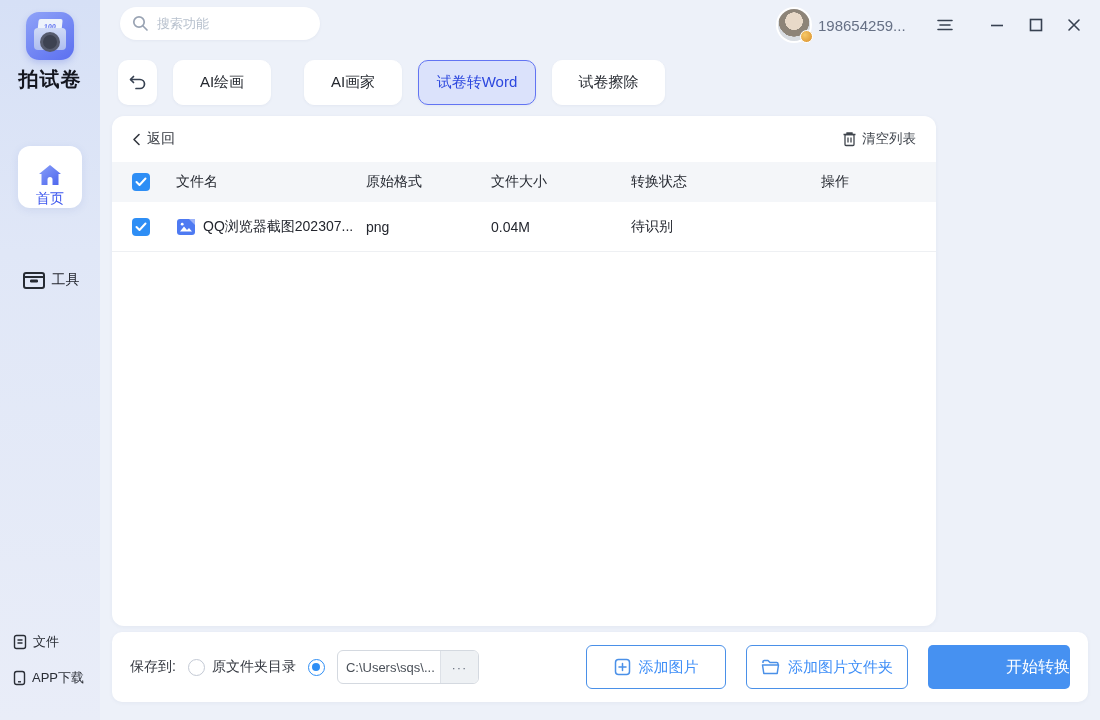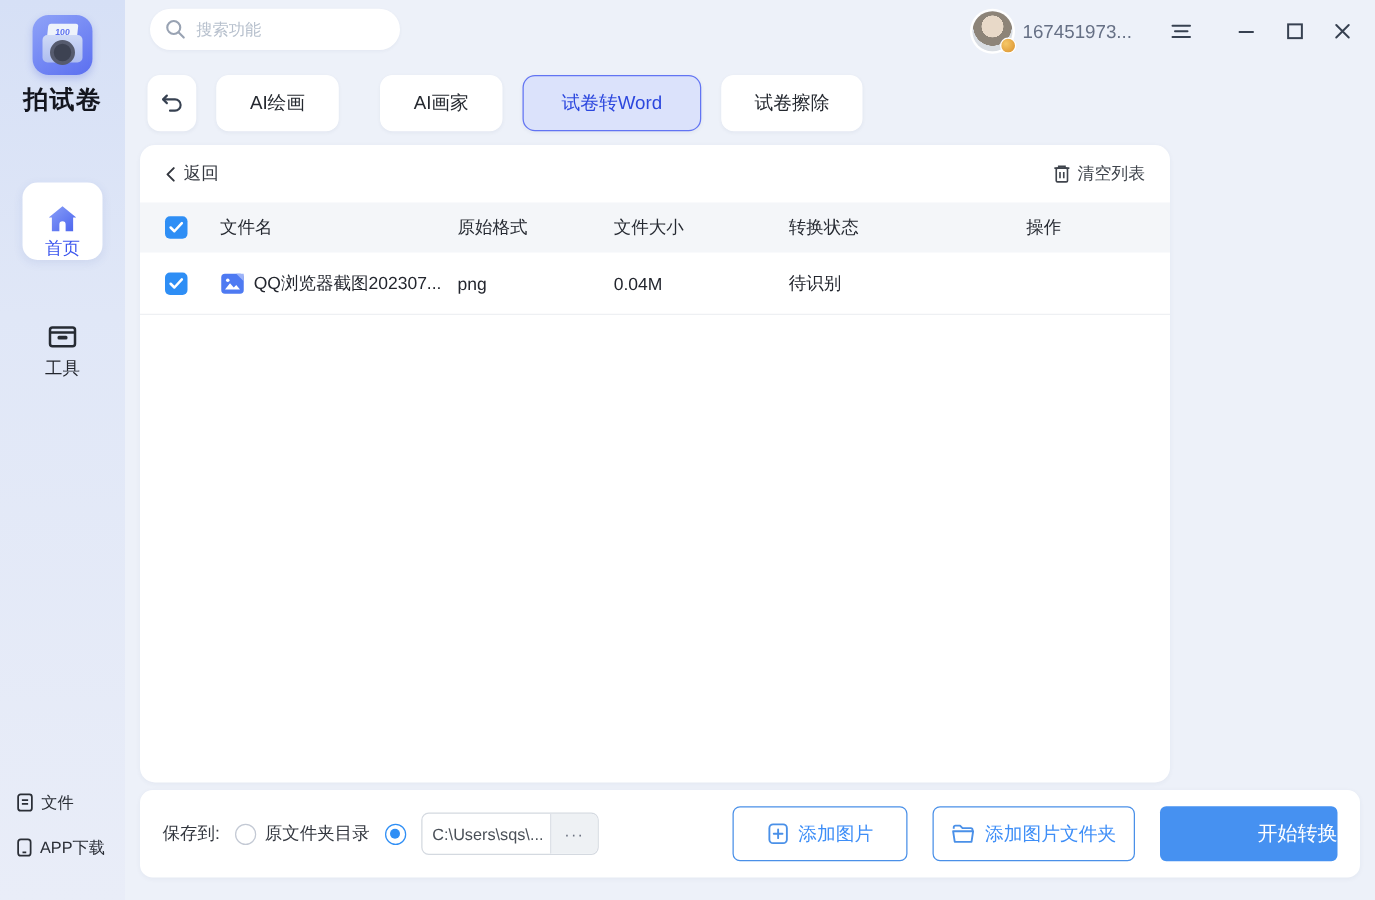--- a/index.html
+++ b/index.html
@@ -44,21 +44,21 @@
   .nav-card {
     position:absolute; left:18px; top:146px; width:64px; height:62px;
     background:#fff; border-radius:12px;
     box-shadow:0 2px 8px rgba(60,90,180,.10);
     display:flex; flex-direction:column; align-items:center; justify-content:flex-end; gap:4px;
     cursor:pointer;
   }
   .nav-card .nav-label { font-size:14px; color:#3c56ee; }
   .nav-plain {
     position:absolute; left:18px; top:252px; width:64px; height:56px;
-    display:flex; flex-direction:column; align-items:center; justify-content:center; gap:5px;
+    display:flex; flex-direction:row; align-items:center; justify-content:center; gap:5px;
     cursor:pointer;
   }
   .nav-plain .nav-label { font-size:14px; color:#23262e; }
   .side-foot {
     position:absolute; left:12px; display:flex; align-items:center; gap:5px;
     font-size:13px; color:#2a2e36; cursor:pointer;
   }
   .side-foot.f1 { top:633px; }
   .side-foot.f2 { top:669px; }
 
@@ -99,21 +99,21 @@
     display:flex; align-items:center; justify-content:center; cursor:pointer;
     box-shadow:0 1px 3px rgba(30,50,90,.05); margin-right:16px;
   }
   .tab {
     height:45px; background:#fff; border:1px solid #fff; border-radius:10px;
     display:flex; align-items:center; justify-content:center;
     font-size:15px; color:#24282f; cursor:pointer; margin-right:16px;
     box-shadow:0 1px 3px rgba(30,50,90,.05);
   }
   .tab.t0 { width:98px; } .tab.t1 { width:98px; margin-left:17px; }
-  .tab.t2 { width:143px; } .tab.t3 { width:113px; }
+  .tab.t2 { width:118px; } .tab.t3 { width:113px; }
   .tab.active {
     background:#dbe2fb; border:1px solid #6274f3; color:#2c47de;
   }
 
   
   .content-card {
     position:absolute; left:112px; top:116px; width:824px; height:510px;
     background:#fff; border-radius:12px; box-shadow:0 1px 4px rgba(30,50,90,.05);
     overflow:hidden;
   }
@@ -235,21 +235,21 @@
     <circle cx="7" cy="7" r="5.2" fill="none" stroke="#99a3b3" stroke-width="1.7"></circle>
     <path d="M11 11 L15 15" stroke="#99a3b3" stroke-width="1.7" stroke-linecap="round"></path>
   </svg>
   <input type="text" placeholder="搜索功能" style="">
 </div>
 
 <div class="userwrap">
   <div class="avatar">
     <div class="avatar-badge"></div>
   </div>
-  <span class="username">167451973...</span>
+  <span class="username">198654259...</span>
 </div>
 
 <div class="win-btn wb-menu">
   <svg width="18" height="14" viewBox="0 0 18 14">
     <path d="M2 2.5 H16 M4 7 H14 M2 11.5 H16" stroke="#374151" stroke-width="1.6" stroke-linecap="round"></path>
   </svg>
 </div>
 <div class="win-btn wb-min">
   <svg width="16" height="16" viewBox="0 0 16 16">
     <path d="M2 8.5 H14" stroke="#374151" stroke-width="1.6"></path>

